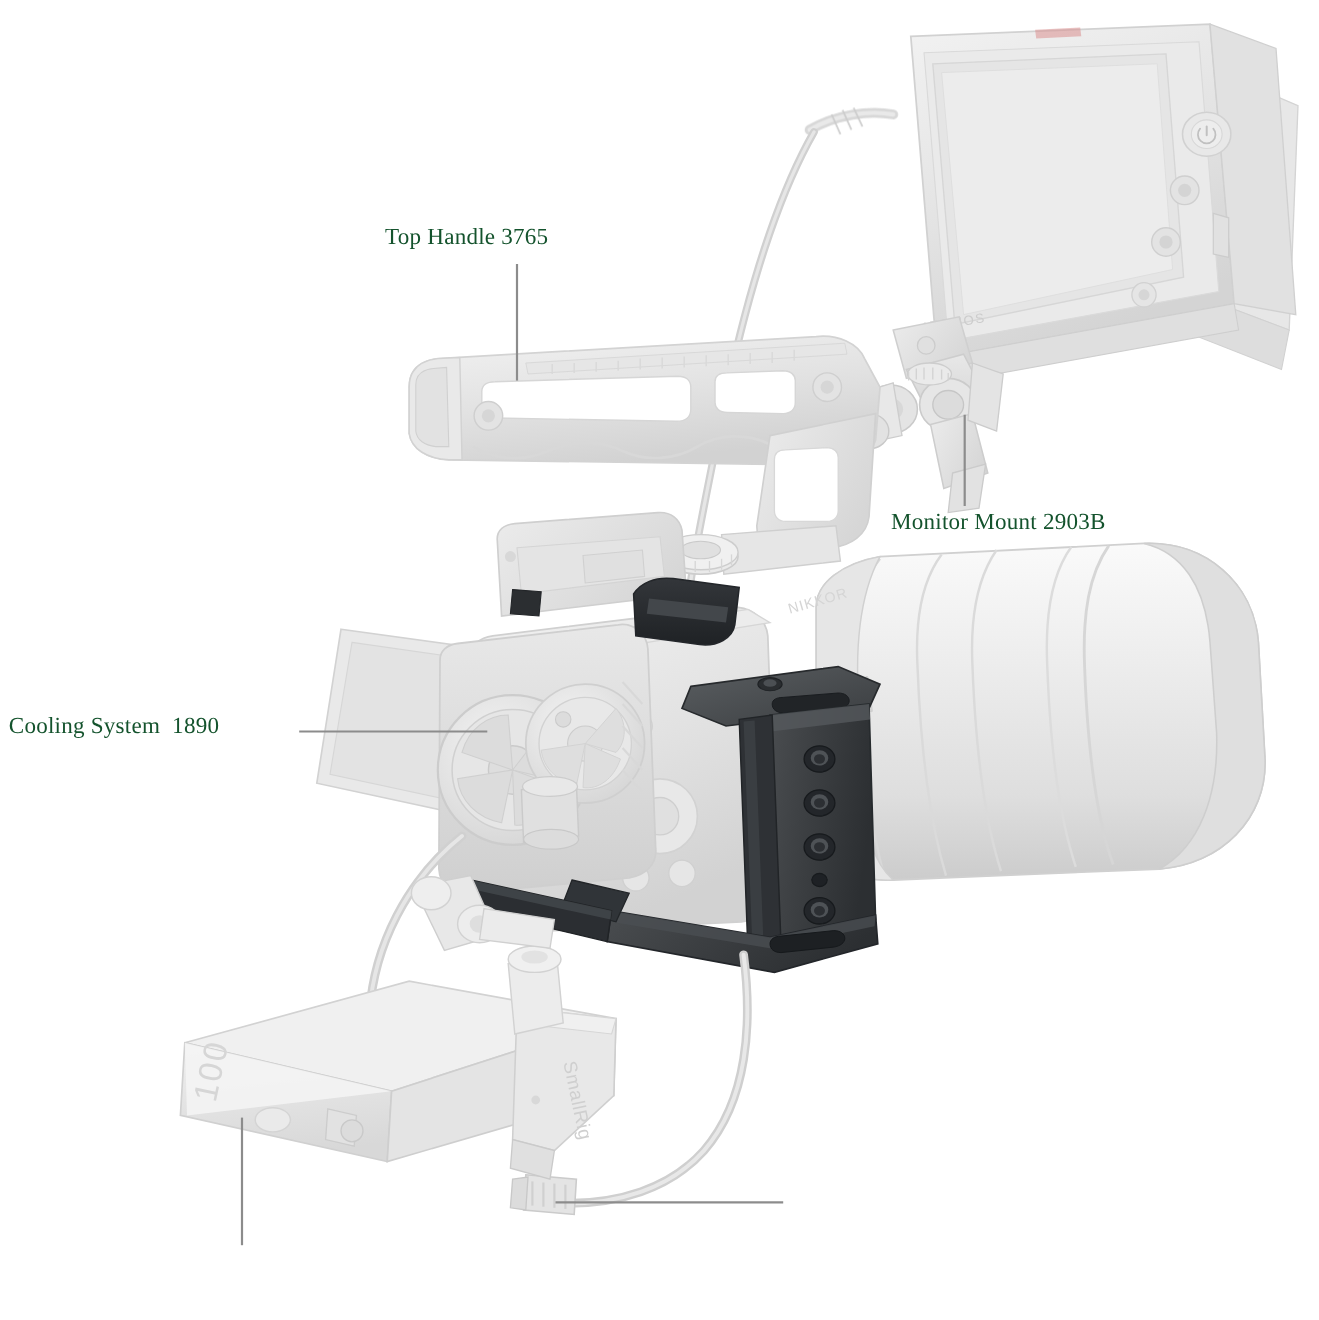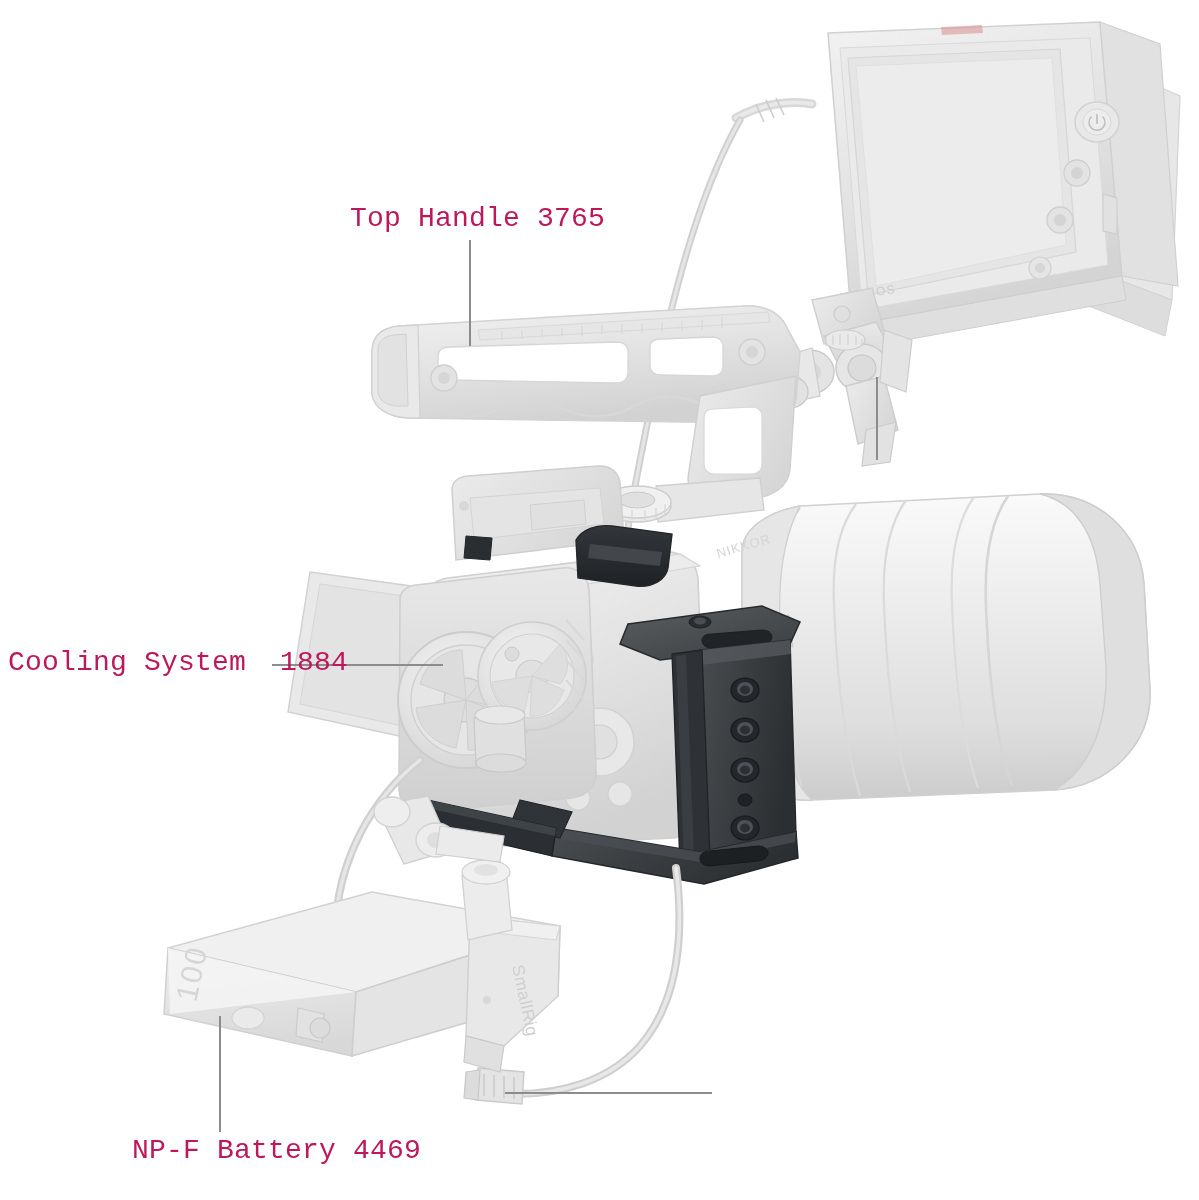--- a/index.html
+++ b/index.html
@@ -20,23 +20,23 @@
   }
   svg#diagram {
     position: absolute;
     inset: 0;
     width: 1199px;
     height: 1200px;
     display: block;
   }
   .callout-label {
     position: absolute;
-    color: #be185d;
-    font-size: 28px;
-    font-family: Liberation Mono, monospace;
+    color: #14532d;
+    font-size: 21px;
+    font-family: Liberation Serif, serif;
     font-weight: 400;
     letter-spacing: 0.2px;
     white-space: pre;
     line-height: 1.1;
   }
   .lbl-top-handle      { left: 350px; top: 204px; }
   .lbl-monitor-mount   { left: 810px; top: 463px; }
   .lbl-cooling-system  { left: 8px;   top: 648px; }
   .lbl-dummy-cable     { left: 762px; top: 1076px; }
   .lbl-npf-battery     { left: 132px; top: 1136px; }
@@ -427,19 +427,19 @@
       <line x1="470" y1="240" x2="470" y2="346"></line>
       <line x1="877" y1="377" x2="877" y2="460"></line>
       <line x1="272" y1="665" x2="443" y2="665"></line>
       <line x1="505" y1="1093" x2="712" y2="1093"></line>
       <line x1="220" y1="1016" x2="220" y2="1132"></line>
     </g>
   </svg>
 
   <div class="callout-label lbl-top-handle">Top Handle 3765</div>
 
-
-  <div class="callout-label lbl-cooling-system">Cooling System  1884</div>
-
-
-  <div class="callout-label lbl-npf-battery">NP-F Battery 4469</div>
+  <div class="callout-label lbl-monitor-mount">Monitor Mount 2903B</div>
+
+  <div class="callout-label lbl-cooling-system">Cooling System  1890</div>
+
+
 
 </div>
 
 </body></html>

